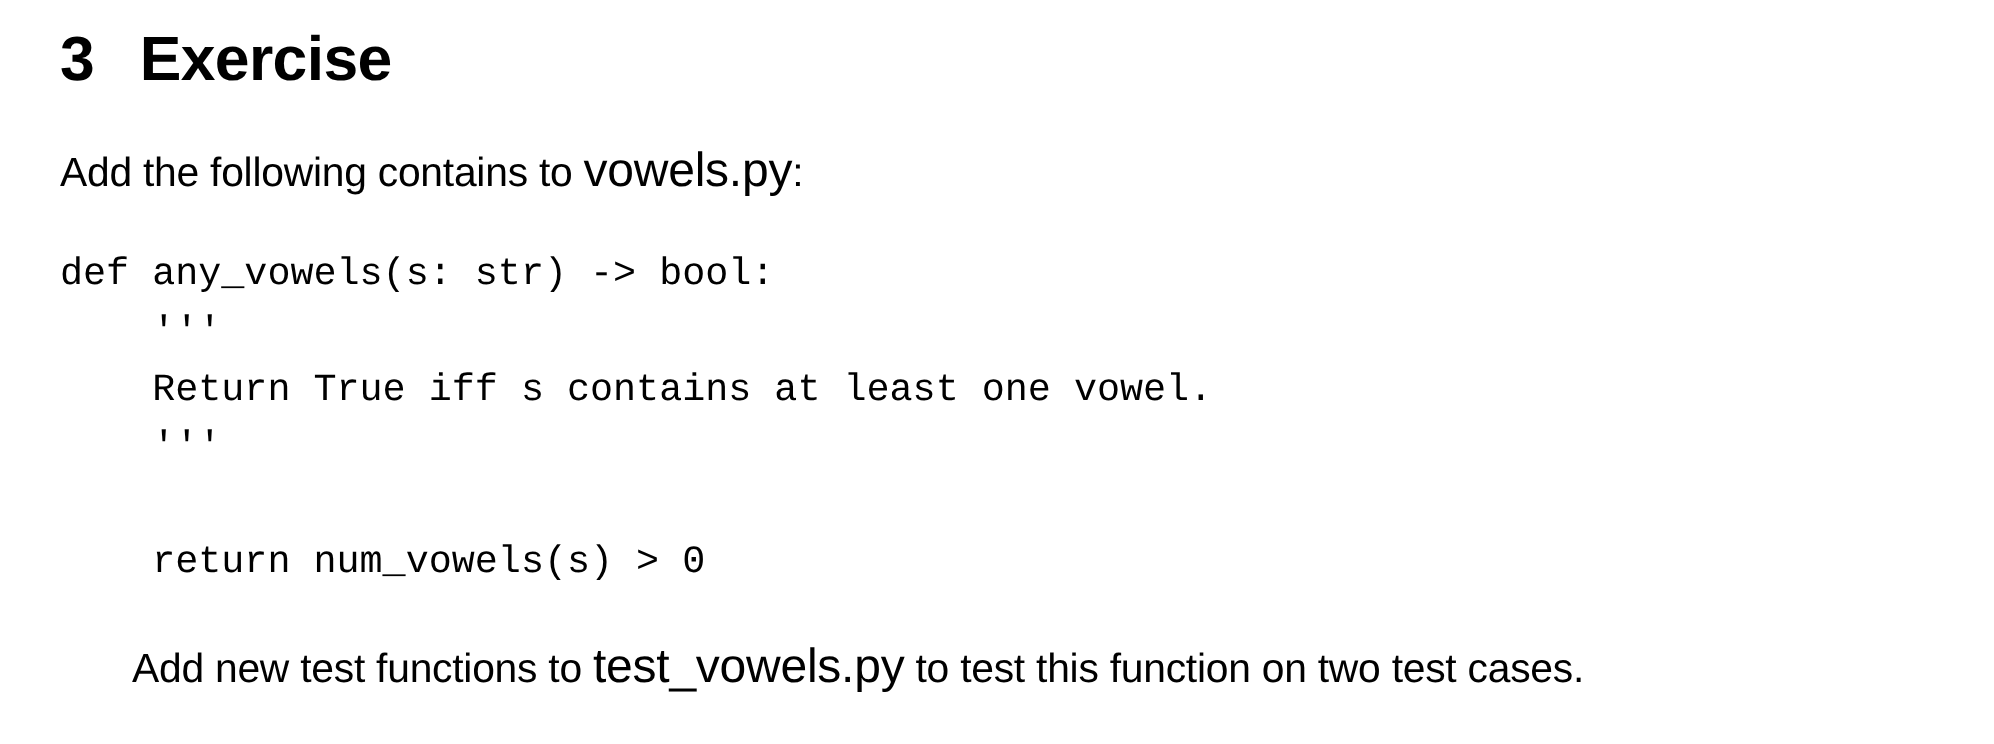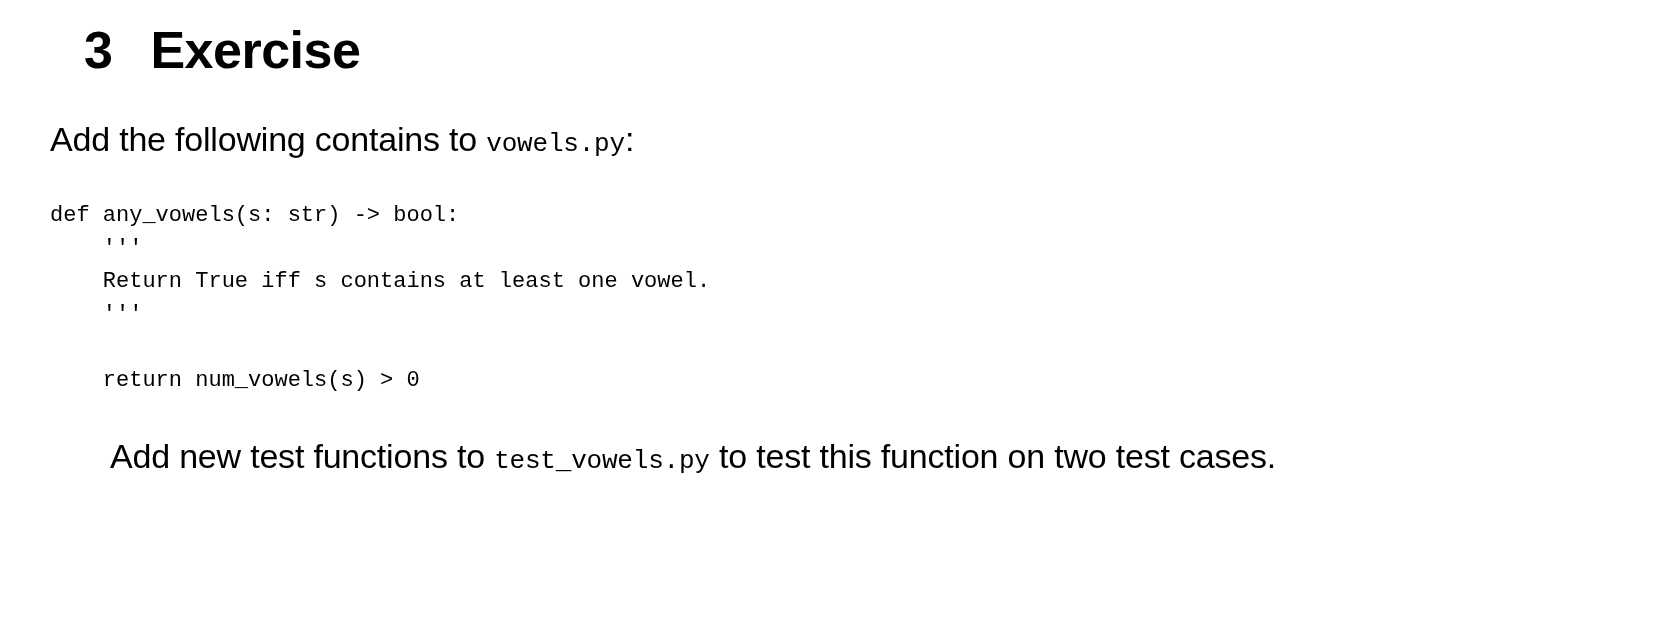--- a/index.html
+++ b/index.html
@@ -12,39 +12,38 @@
       background: #ffffff;
       color: #000000;
       padding: 20px 50px;
       width: 1662px;
     }
     h2.section-heading {
       font-size: 52px;
       font-weight: 700;
       margin-bottom: 40px;
       letter-spacing: -0.5px;
-      margin-left: 34px;
     }
     .section-number {
       display: inline-block;
       margin-right: 38px;
     }
     p.body-text {
       font-size: 34px;
       font-weight: 400;
       margin-bottom: 40px;
       letter-spacing: -0.2px;
     }
     .mono {
-      font-family: Liberation Mono, monospace;
-      font-size: 26px;
+      font-family: Liberation Sans, sans-serif;
+      font-size: 40px;
     }
     pre.code-block {
       font-family: "Courier New", Courier, monospace;
-      font-size: 22px;
+      font-size: 32px;
       line-height: 1.5;
       white-space: pre;
       margin-bottom: 40px;
     }
     p.indented-text {
       font-size: 34px;
       font-weight: 400;
       margin-left: 60px;
       letter-spacing: -0.2px;
     }

